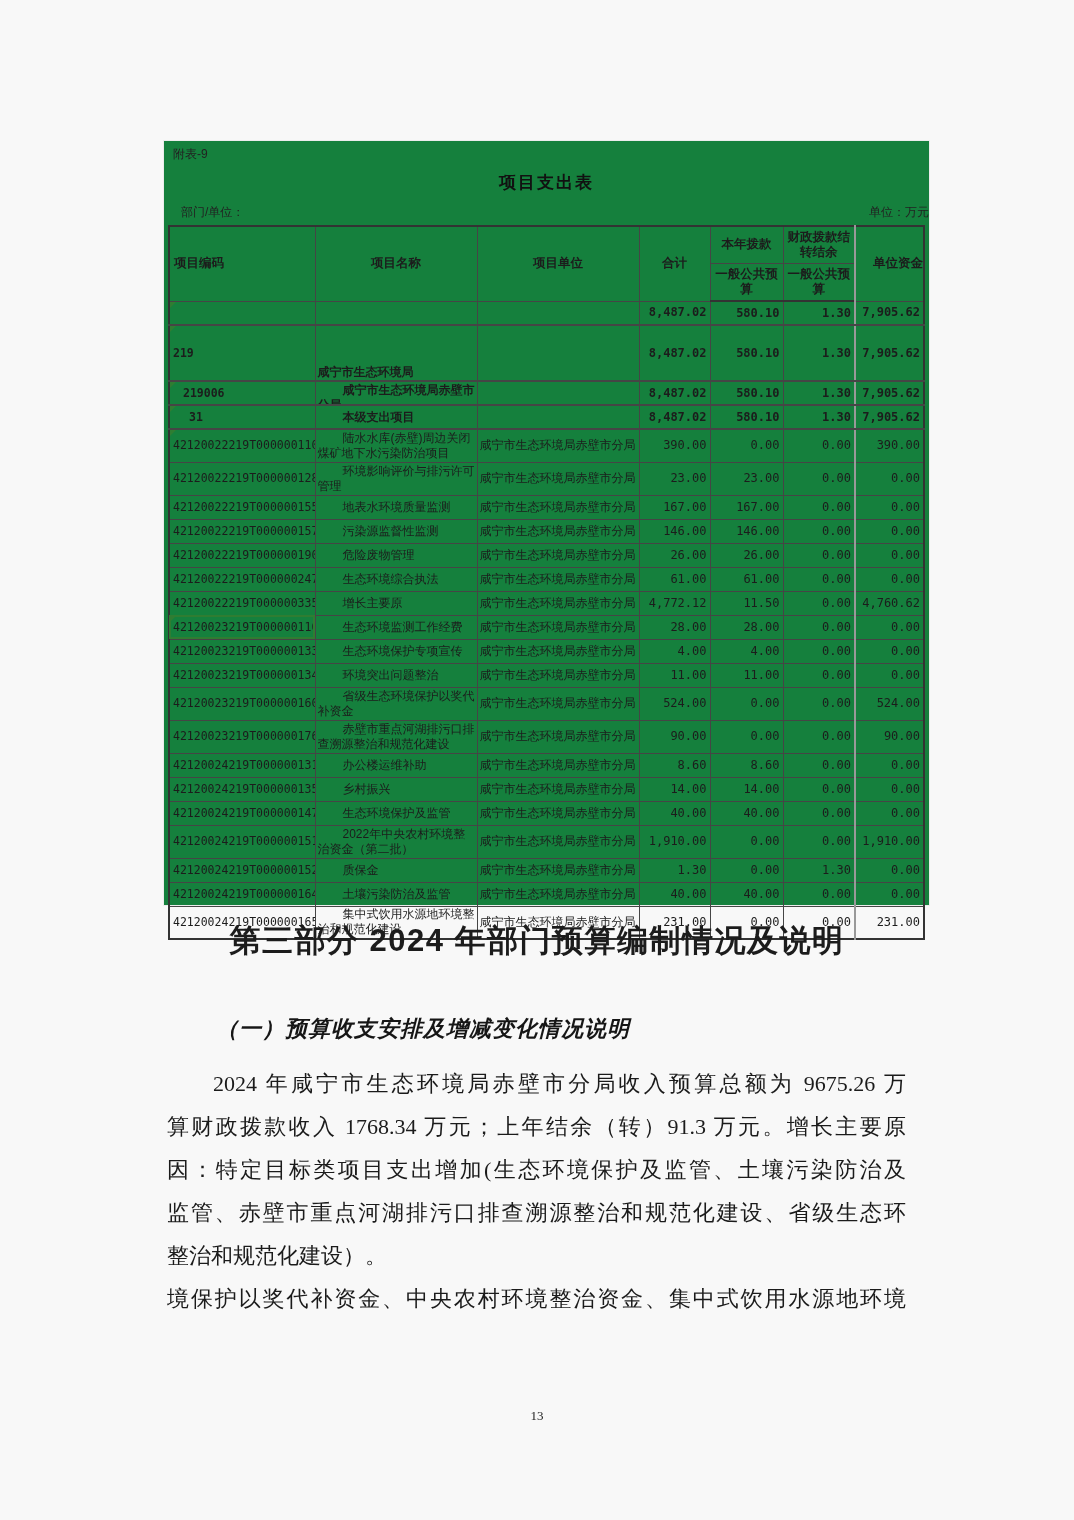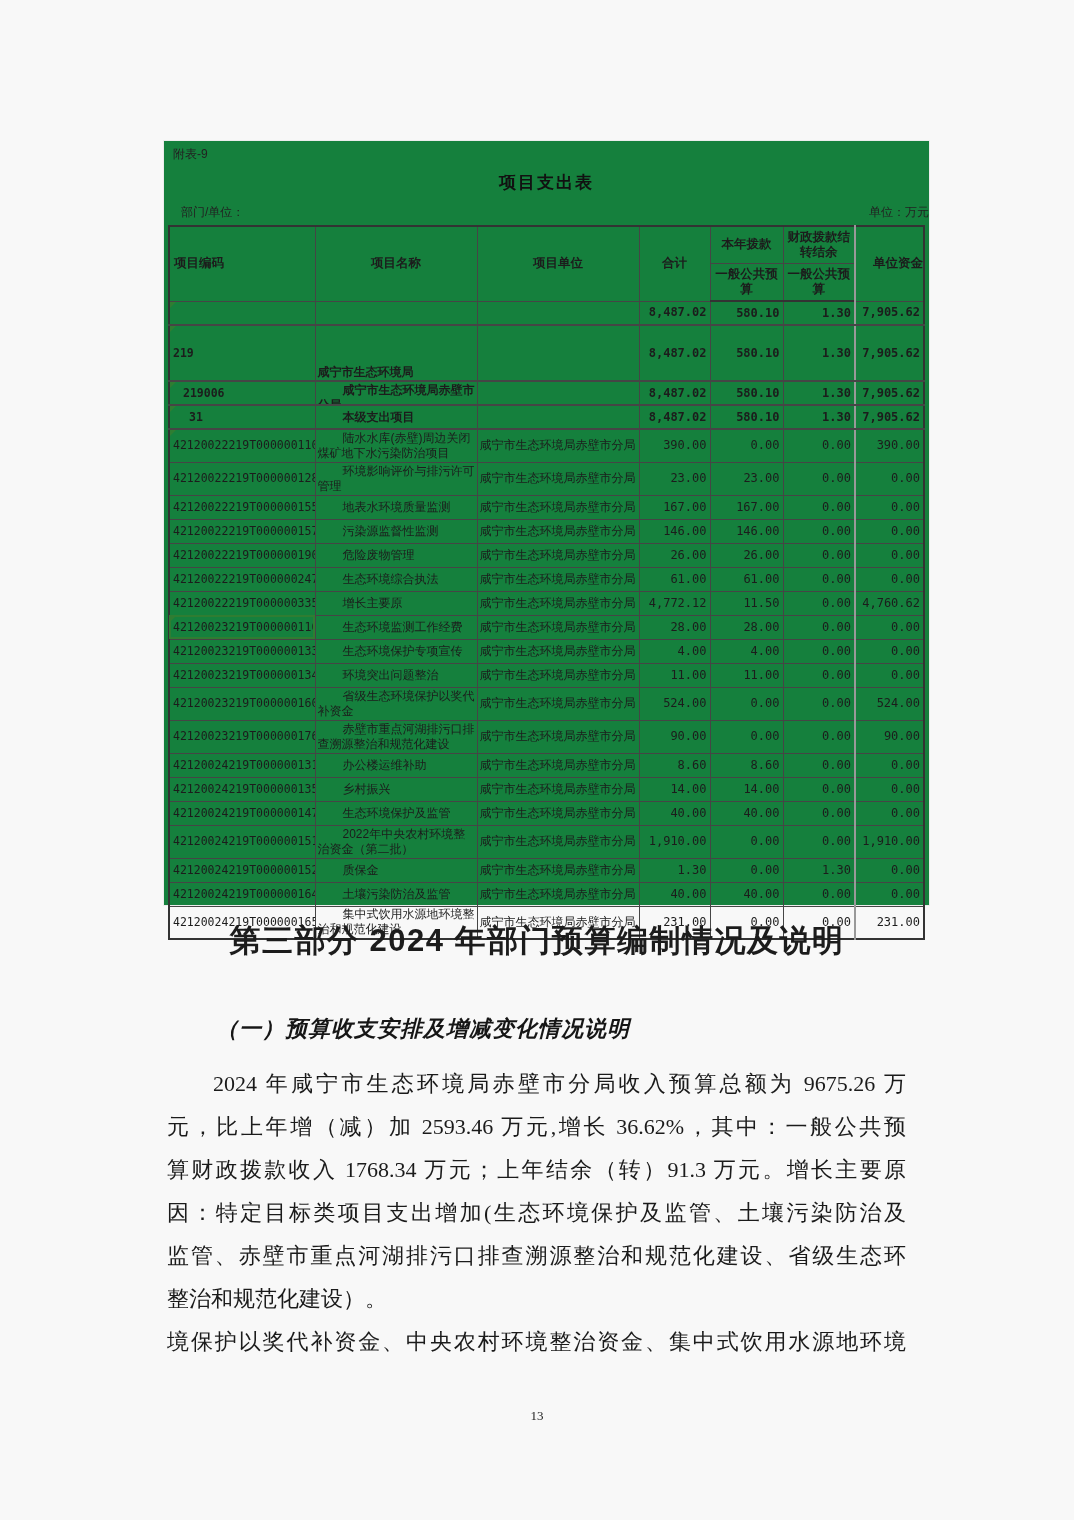--- a/index.html
+++ b/index.html
@@ -659,21 +659,20 @@
 </div>
 
 <div class="part-heading">第三部分 2024 年部门预算编制情况及说明</div>
 
 <div class="sub-heading">
   <span class="sh-text">（一）预算收支安排及增减变化情况说明</span>
 </div>
 
 <div class="body-text">
   <div class="p-line first">2024 年咸宁市生态环境局赤壁市分局收入预算总额为 9675.26 万</div>
-    <div class="p-line">元，比上年增（减）加 2593.46 万元,增长 36.62%，其中：一般公共预</div>
     <div class="p-line">算财政拨款收入 1768.34 万元；上年结余（转）91.3 万元。增长主要原</div>
     <div class="p-line">因：特定目标类项目支出增加(生态环境保护及监管、土壤污染防治及</div>
     <div class="p-line">监管、赤壁市重点河湖排污口排查溯源整治和规范化建设、省级生态环</div>
     <div class="p-line last">整治和规范化建设）。</div>
     <div class="p-line">境保护以奖代补资金、中央农村环境整治资金、集中式饮用水源地环境</div>
 </div>
 
 <div class="page-number">13</div>
 
 </body></html>

